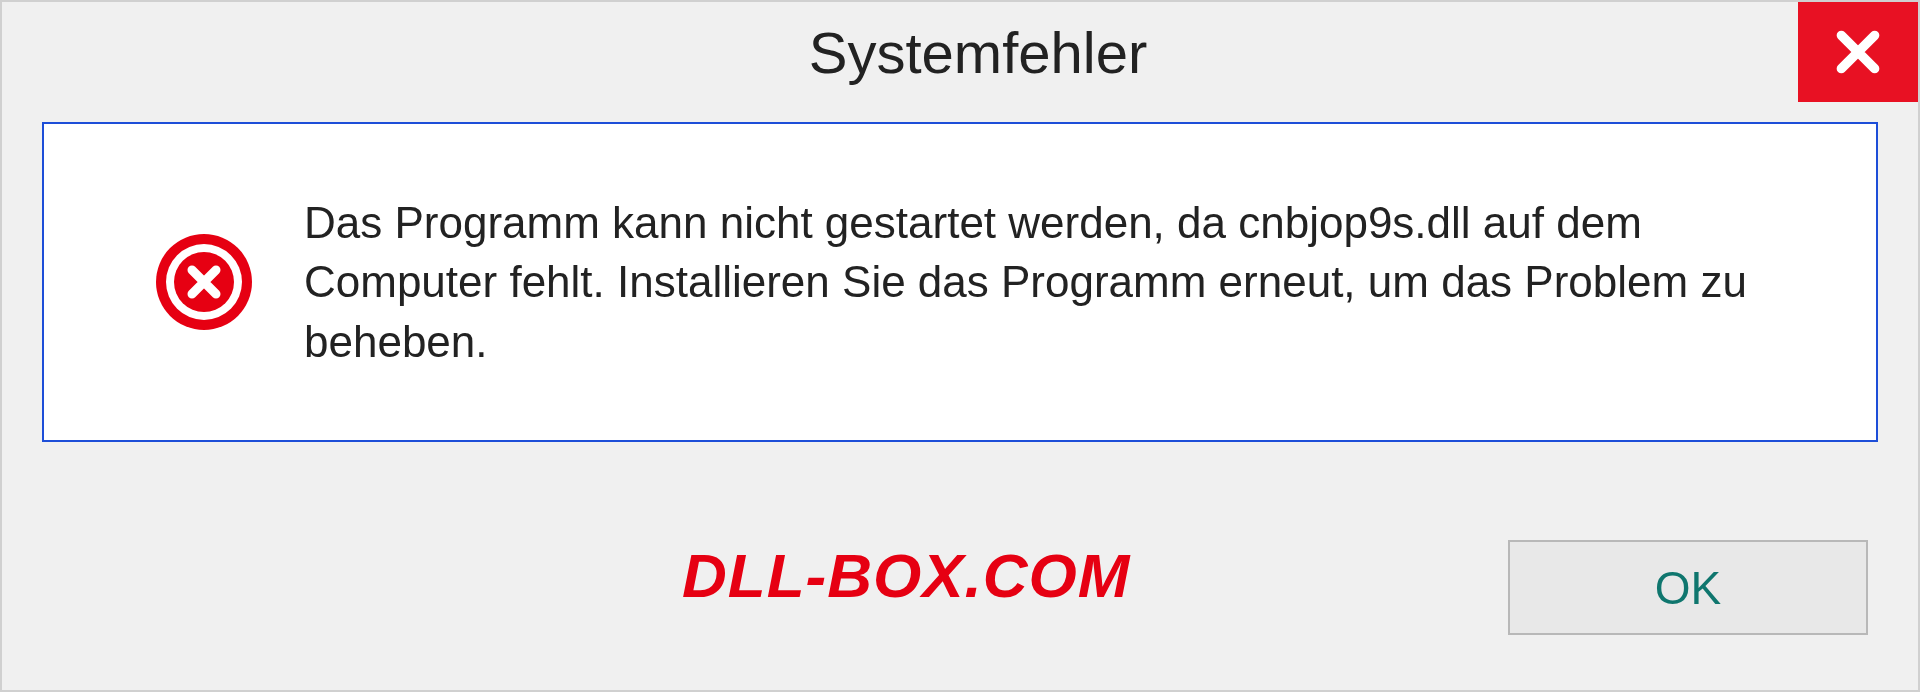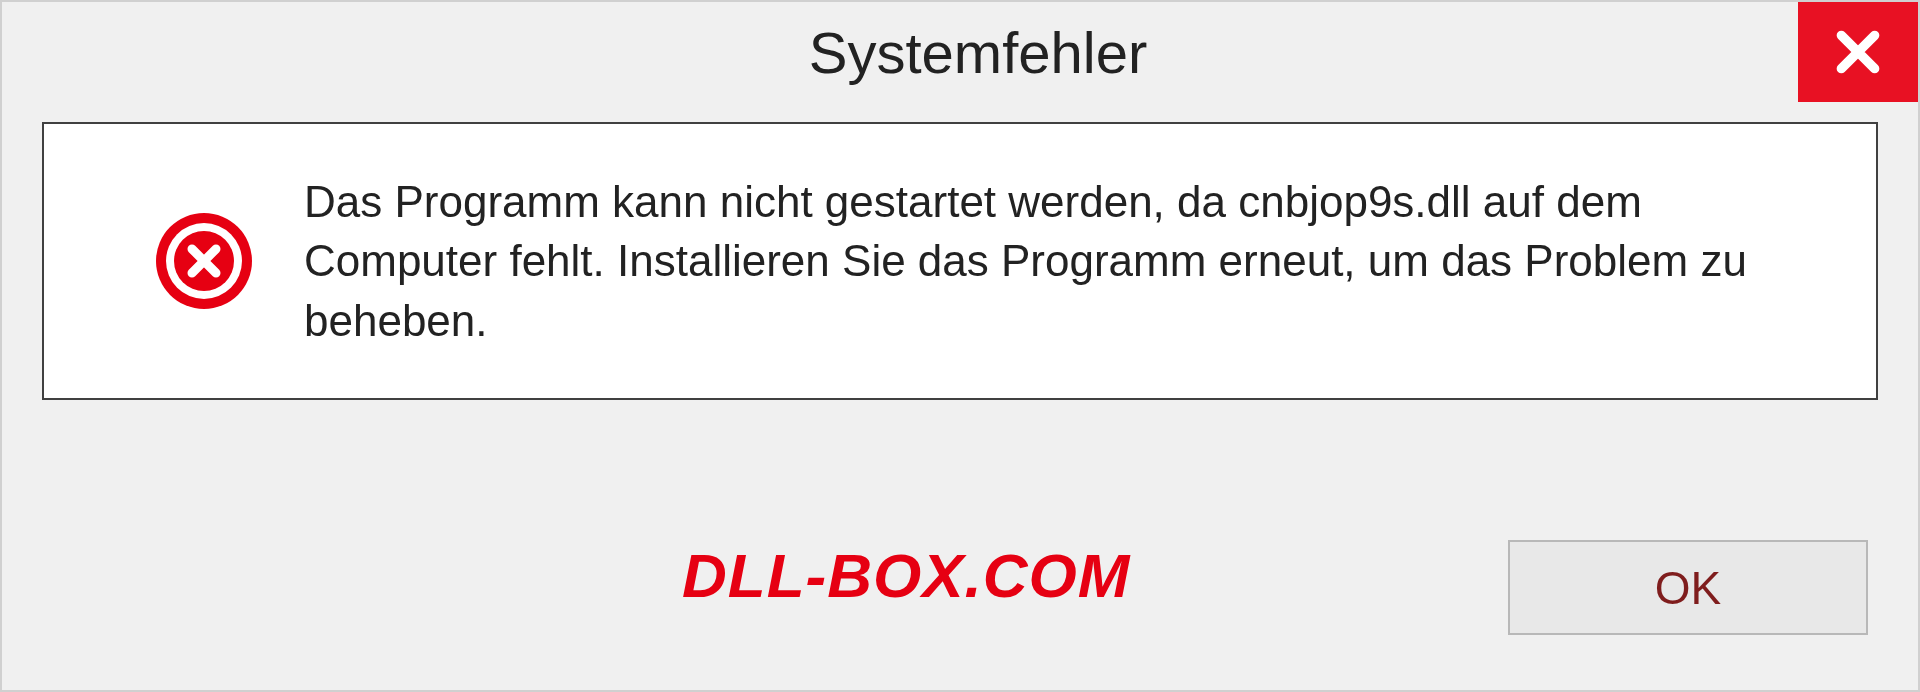--- a/index.html
+++ b/index.html
@@ -46,22 +46,22 @@
       justify-content: center;
       cursor: pointer;
     }
     .close-button svg {
       width: 50px;
       height: 50px;
     }
     .content-panel {
       margin: 20px 40px 20px 40px;
       background: #ffffff;
-      border: 2px solid #404040;
-      height: 278px;
+      border: 2px solid #1d4ed8;
+      height: 320px;
       display: flex;
       align-items: center;
       padding: 40px 80px 40px 110px;
       justify-content: center;
     }
     .error-icon {
       flex-shrink: 0;
       width: 100px;
       height: 100px;
       margin-right: 50px;
@@ -89,21 +89,21 @@
       color: #e60012;
       letter-spacing: 1px;
       font-family: Arial, Helvetica, sans-serif;
     }
     .ok-button {
       width: 360px;
       height: 95px;
       background: #e8e8e8;
       border: 2px solid #b8b8b8;
       font-size: 46px;
-      color: #7f1d1d;
+      color: #0f766e;
       cursor: pointer;
       font-family: inherit;
     }
   </style>
 </head>
 <body>
 
 <div class="dialog">
   <div class="titlebar">
     <div class="dialog-title">Systemfehler</div>

